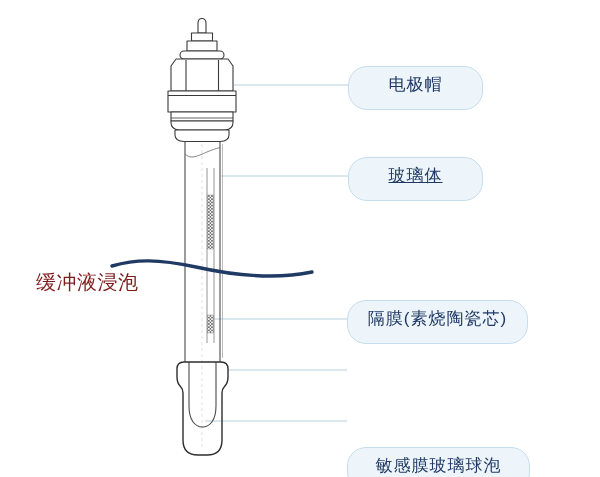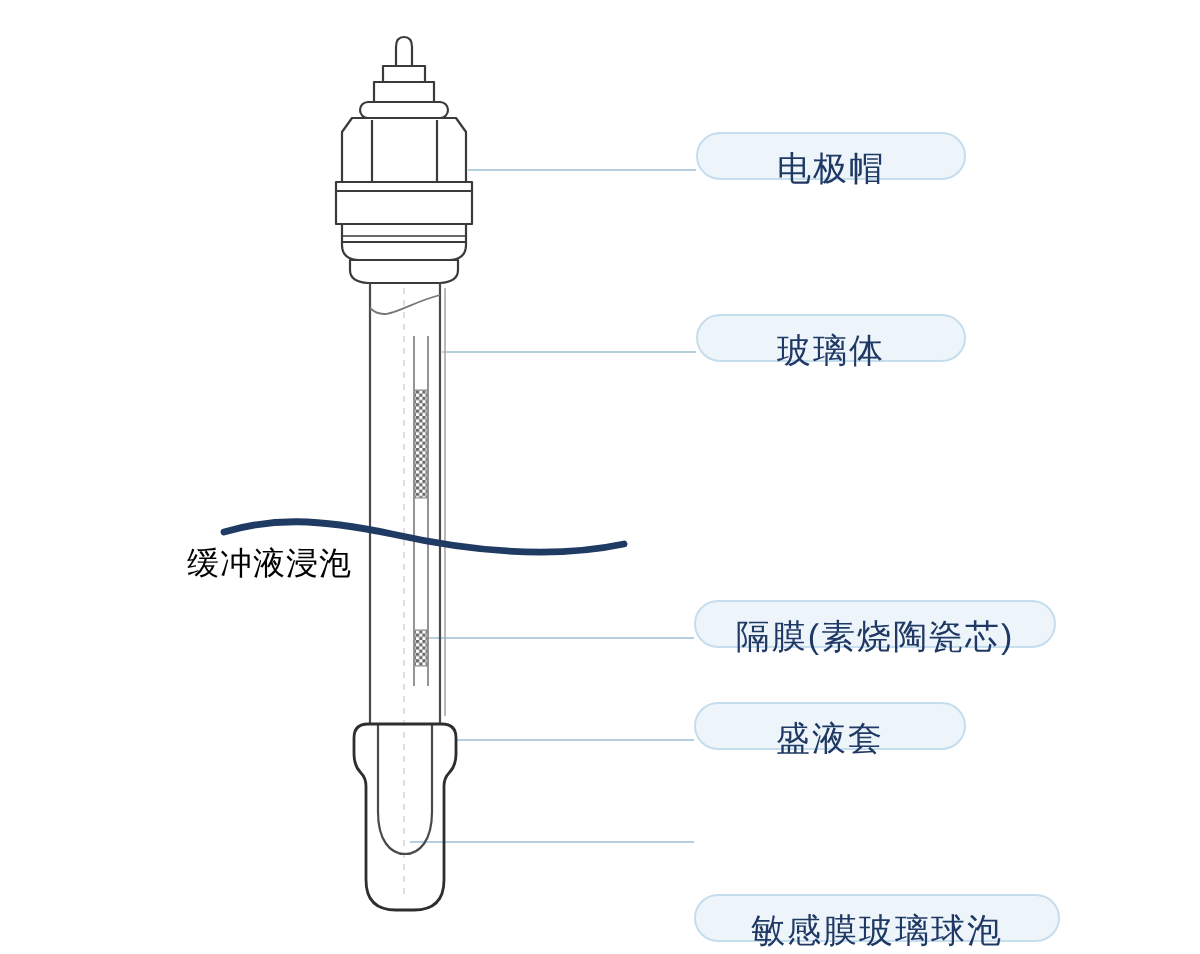--- a/index.html
+++ b/index.html
@@ -5,27 +5,27 @@
   html,body { margin:0; padding:0; background:#ffffff; }
   body { font-family:"Liberation Sans", sans-serif; }
   #stage {
     position:relative; width:600px; height:477px; background:#ffffff; overflow:hidden;
   }
   #drawing { position:absolute; left:0; top:0; }
   .pill {
     position:absolute; box-sizing:border-box;
     background:#edf5fb; border:1px solid #c6dded; border-radius:19px;
     color:#1f3864; font-size:17px; letter-spacing:1px;
-    text-align:center; line-height:36px; height:24px;
+    text-align:center; line-height:36px; height:44px;
     white-space:nowrap;
   }
   .side-note {
     position:absolute; left:36px; top:270px; width:140px;
-    color:#000000; font-size:16px; font-weight:500;
-    text-align:right; line-height:25px; letter-spacing:0.5px;
+    color:#7f1d1d; font-size:20px; font-weight:500;
+    text-align:left; line-height:25px; letter-spacing:0.5px;
   }
 </style>
 </head>
 <body>
 
 <div id="stage">
 
   <svg id="drawing" width="600" height="477" viewBox="0 0 600 477">
     <defs>
       <pattern id="checker" width="3.2" height="3.2" patternUnits="userSpaceOnUse">
@@ -80,18 +80,17 @@
     </g>
 
     <path d="M112 266 C136 259 158 259 196 267 C232 275 274 280 312 272" stroke="#1f3a63" stroke-width="3.4" fill="none" stroke-linecap="round"></path>
   </svg>
 
   <div class="side-note">
     <div>缓冲液浸泡</div>
   </div>
 
   <div class="pill" style="left:348px; top:66px;  width:135px;">电极帽</div>
-  <div class="pill" style="left:348px; top:157px; width:135px;">玻璃体</div>
+  <div class="pill" style="left:348px; top:157px; width:135px;text-decoration:underline;">玻璃体</div>
   <div class="pill" style="left:347px; top:300px; width:181px;">隔膜(素烧陶瓷芯)</div>
-  <div class="pill" style="left:347px; top:351px; width:136px;">盛液套</div>
   <div class="pill" style="left:347px; top:403px; width:183px;margin-top:44px;">敏感膜玻璃球泡</div>
 
 </div>
 
 </body></html>

